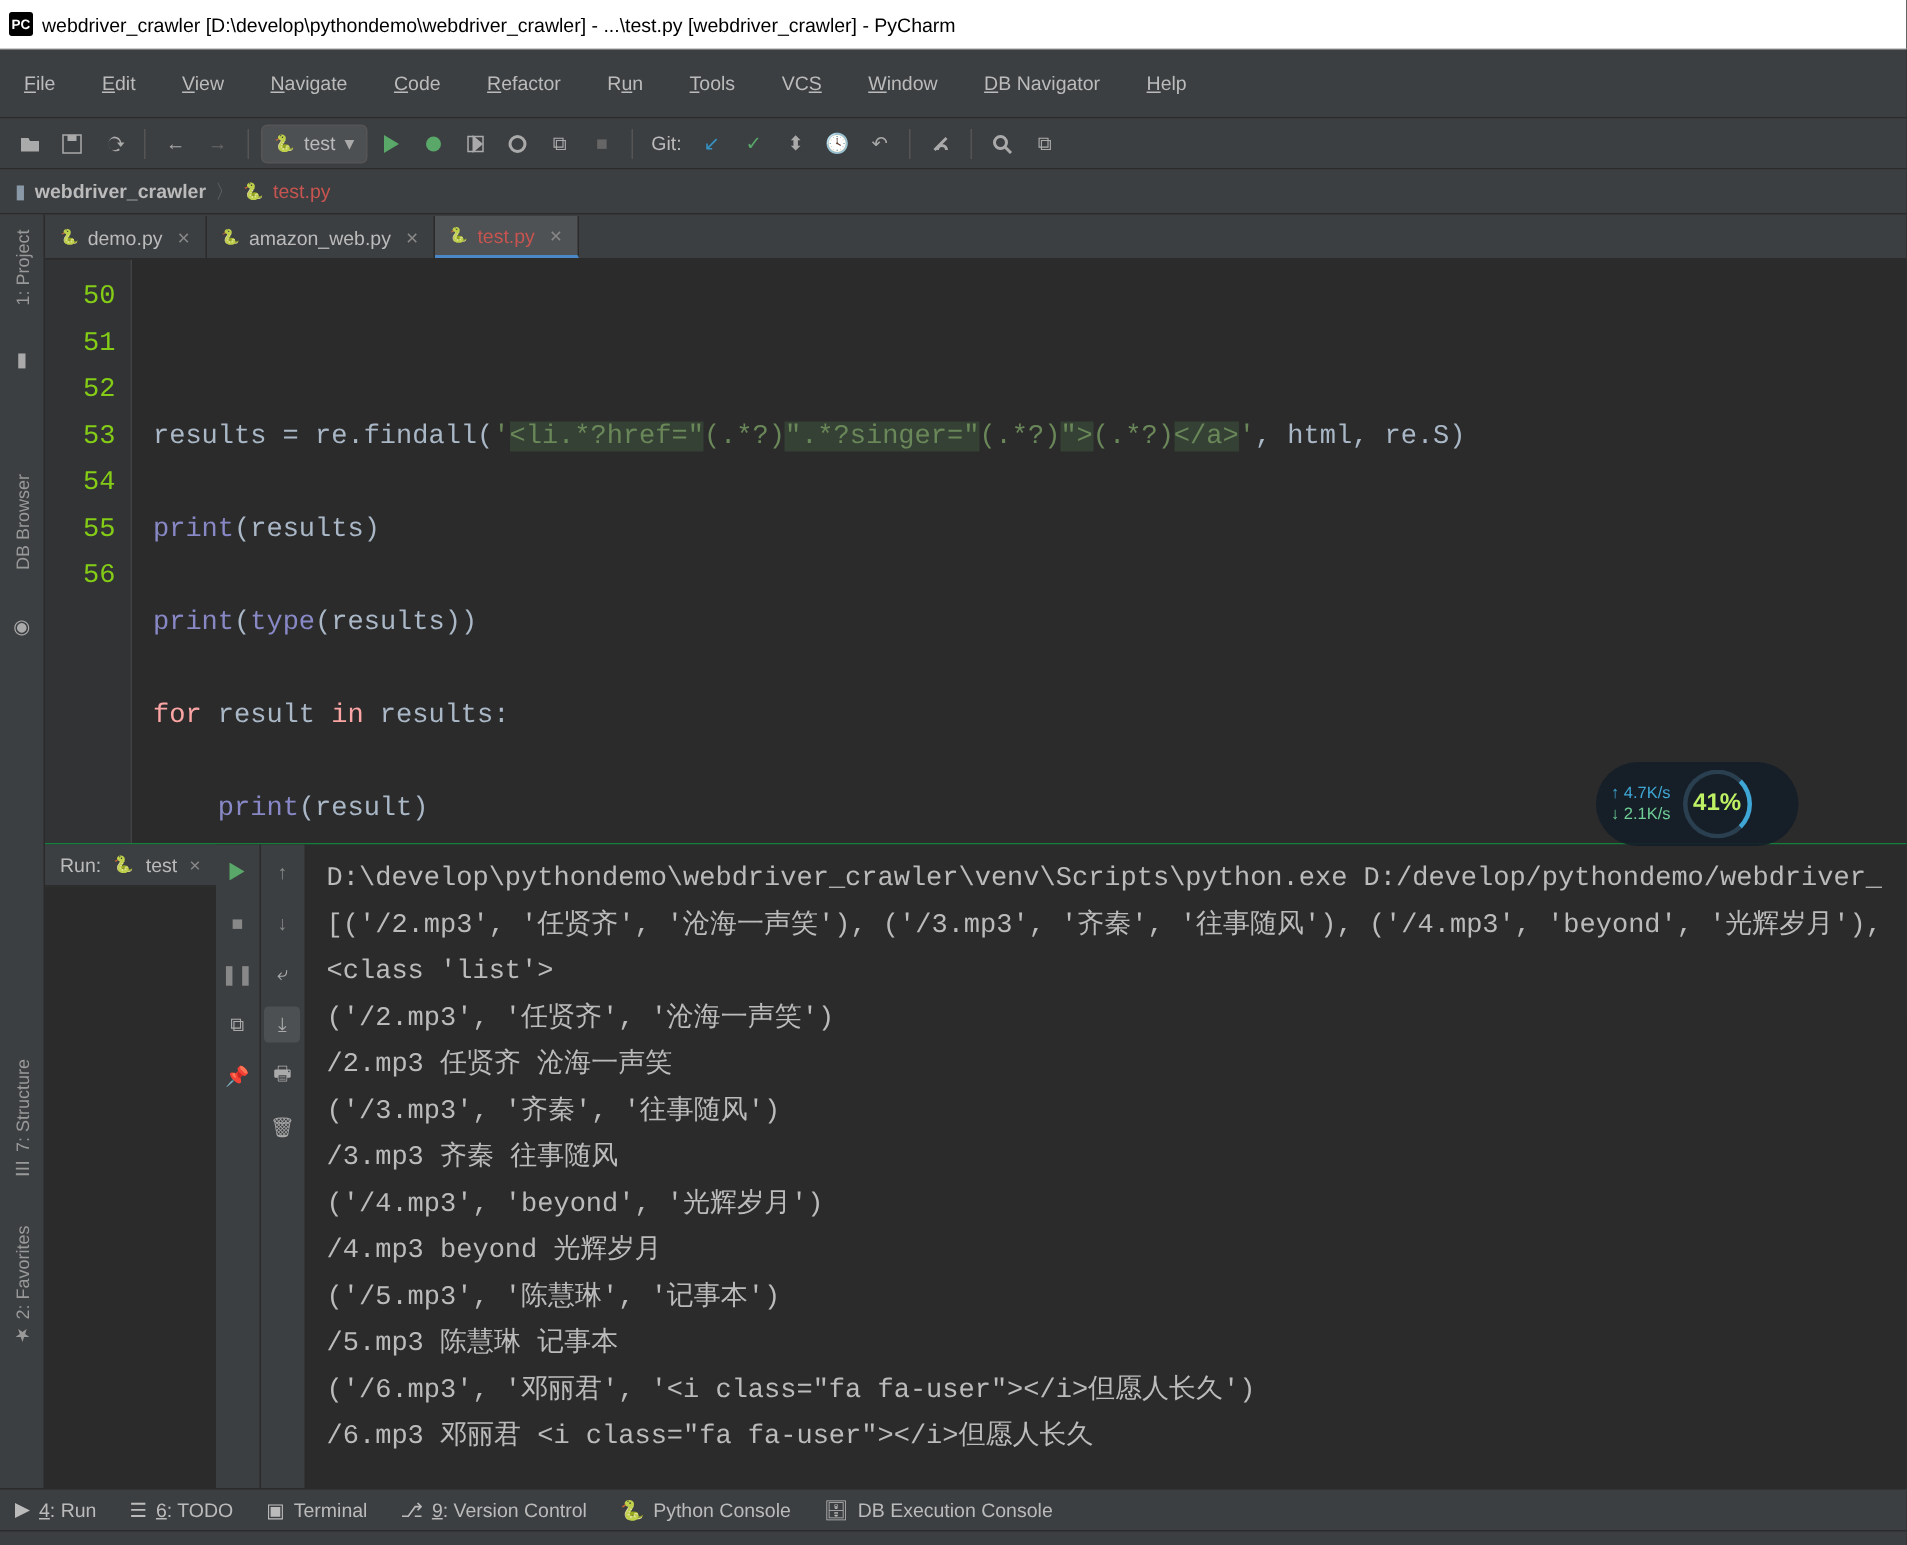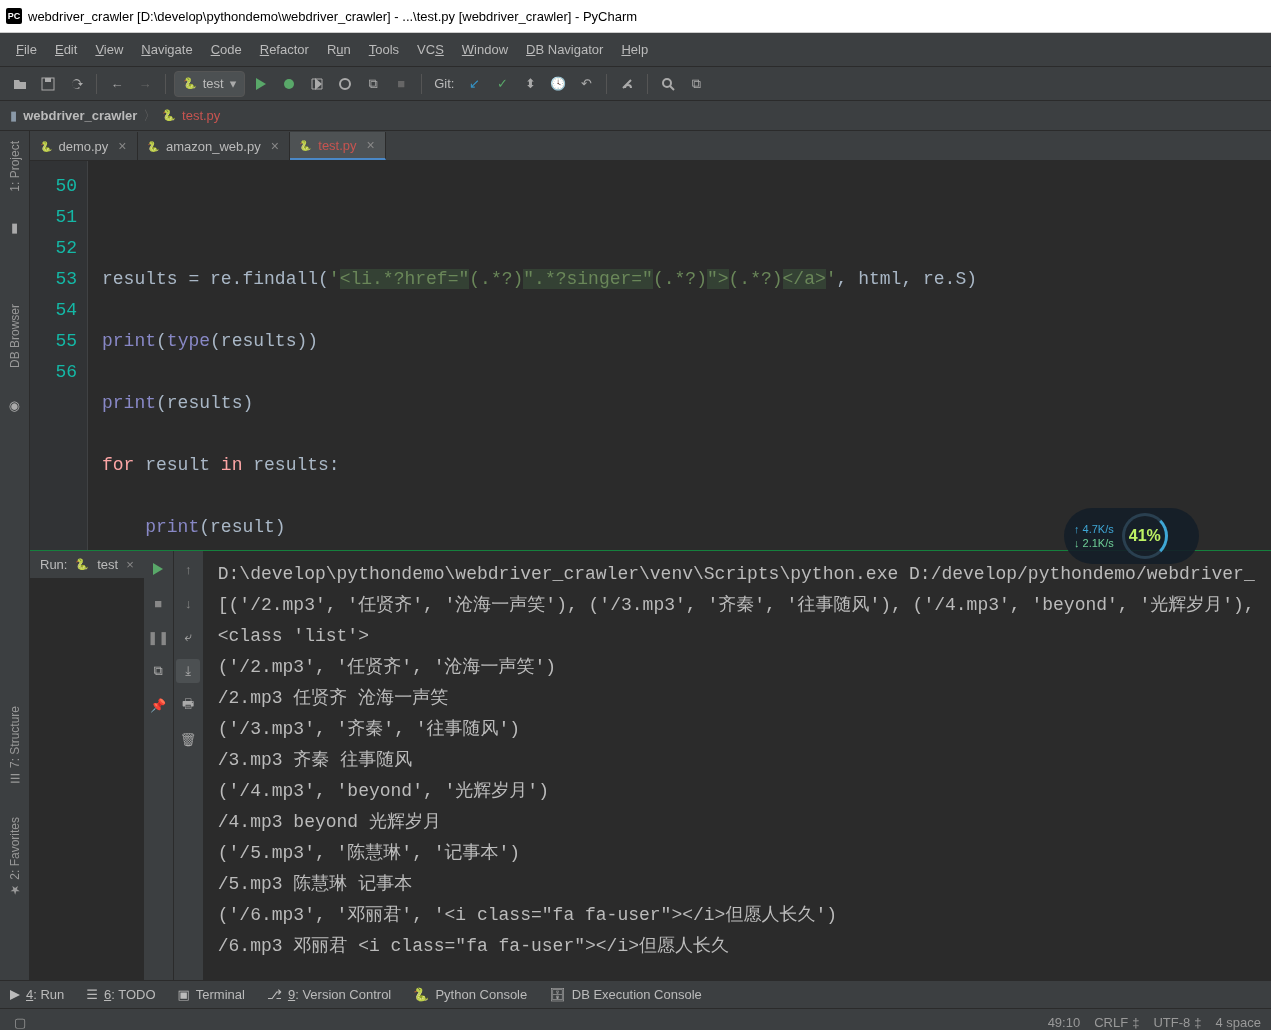--- a/index.html
+++ b/index.html
@@ -1,19 +1,19 @@
 <!DOCTYPE html>
 <html><head>
 <meta charset="utf-8">
 <style>
 * { margin:0; padding:0; box-sizing:border-box; }
 body { font-family:"Segoe UI",Arial,sans-serif; font-size:13px; background:#3c3f41; color:#bbb; width:1271px; height:1030px; overflow:hidden; position:relative; }
 .titlebar { height:32px; background:#fff; color:#000; display:flex; align-items:center; padding:16px 6px; border-bottom:1px solid #ccc; }
 .titlebar .pcicon { width:16px; height:16px; background:#000; color:#fff; font-size:9px; font-weight:bold; display:flex; align-items:center; justify-content:center; margin-right:6px; border-radius:2px; }
-.menubar { height:34px; background:#3c3f41; display:flex; align-items:center; padding:0 8px; gap:2px; border-bottom:1px solid #2b2b2b; }
+.menubar { height:46px; background:#3c3f41; display:flex; align-items:center; padding:0 8px; gap:15px; border-bottom:1px solid #2b2b2b; }
 .menubar .mitem { padding:4px 8px; color:#bbb; cursor:pointer; }
 .menubar .mitem u { text-decoration:underline; }
 .toolbar { height:34px; background:#3c3f41; display:flex; align-items:center; padding:0 8px; gap:4px; border-bottom:1px solid #2b2b2b; }
 .tbtn { width:24px; height:24px; display:flex; align-items:center; justify-content:center; color:#aaa; cursor:pointer; border-radius:3px; }
 .tsep { width:1px; height:20px; background:#555; margin:0 4px; }
 .runconfig { display:flex; align-items:center; gap:6px; background:#4c5052; border:1px solid #555; border-radius:4px; padding:2px 8px; height:26px; }
 .runconfig .pyicon { color:#c9a86a; font-size:11px; }
 .breadcrumb { height:30px; background:#3c3f41; display:flex; align-items:center; padding:0 10px; gap:6px; border-bottom:1px solid #2b2b2b; }
 .breadcrumb .folder-icon { color:#8a99a8; }
 .breadcrumb .chev { color:#666; }
@@ -22,21 +22,21 @@
 .left-gutter { width:30px; background:#3c3f41; border-right:1px solid #2b2b2b; display:flex; flex-direction:column; align-items:center; padding-top:4px; gap:20px; }
 .vlabel { writing-mode:vertical-rl; transform:rotate(180deg); color:#999; font-size:12px; padding:6px 0; cursor:pointer; display:flex; align-items:center; gap:4px; }
 .editor-area { flex:1; display:flex; flex-direction:column; background:#2b2b2b; }
 .tabs { height:30px; background:#3c3f41; display:flex; align-items:flex-end; border-bottom:1px solid #2b2b2b; }
 .tab { height:28px; padding:0 10px; display:flex; align-items:center; gap:6px; background:#3c3f41; color:#bbb; border-right:1px solid #2b2b2b; cursor:pointer; }
 .tab.active { background:#4e5254; border-bottom:2px solid #4a88c7; }
 .tab .pyicon { color:#c9a86a; font-size:10px; }
 .tab .close { color:#888; font-size:14px; margin-left:4px; }
 .tab.active .fname { color:#c75450; }
 .code-pane { flex:1; display:flex; background:#2b2b2b; font-family:"Consolas","Courier New",monospace; font-size:18px; overflow:hidden; }
-.gutter-nums { width:58px; background:#313335; color:#14b8a6; text-align:right; padding:10px 10px 0 0; line-height:31px; border-right:1px solid #404244; }
+.gutter-nums { width:58px; background:#313335; color:#84cc16; text-align:right; padding:10px 10px 0 0; line-height:31px; border-right:1px solid #404244; }
 .code-body { flex:1; padding:10px 0 0 14px; line-height:31px; white-space:pre; color:#a9b7c6; position:relative; }
 .k-str { color:#6a8759; }
 .k-hl { background:#344134; }
 .k-kw { color:#fca5a5; }
 .k-builtin { color:#8888c6; }
 .run-panel { height:430px; display:flex; flex-direction:row; border-top:1px solid #15803d; }
 .run-header { height:28px; background:#3c3f41; display:flex; align-items:center; padding:0 10px; gap:8px; border-bottom:1px solid #2b2b2b; }
 .run-header .label { color:#bbb; }
 .run-body { flex:1; display:flex; background:#2b2b2b; }
 .run-left-tb { width:30px; background:#3c3f41; display:flex; flex-direction:column; align-items:center; padding-top:6px; gap:10px; border-right:1px solid #2b2b2b; }
@@ -195,22 +195,22 @@
           <div>51</div>
           <div>52</div>
           <div>53</div>
           <div>54</div>
           <div>55</div>
           <div>56</div>
       </div>
       <div class="code-body">
 <div>&nbsp;</div>
 <div>results = re.findall(<span class="k-str">'</span><span class="k-str k-hl">&lt;li.*?href="</span><span class="k-str">(.*?)</span><span class="k-str k-hl">".*?singer="</span><span class="k-str">(.*?)</span><span class="k-str k-hl">"&gt;</span><span class="k-str">(.*?)</span><span class="k-str k-hl">&lt;/a&gt;</span><span class="k-str">'</span>, html, re.S)</div>
+<div><span class="k-builtin">print</span>(results)</div>
 <div><span class="k-builtin">print</span>(<span class="k-builtin">type</span>(results))</div>
-<div><span class="k-builtin">print</span>(results)</div>
 <div><span class="k-kw">for</span> result <span class="k-kw">in</span> results:</div>
 <div>    <span class="k-builtin">print</span>(result)</div>
 
       </div>
     </div>
 
     <div class="run-panel">
       <div class="run-header">
         <span class="label">Run:</span>
         <span class="pyicon" style="color:#c9a86a;font-size:11px">🐍</span>

